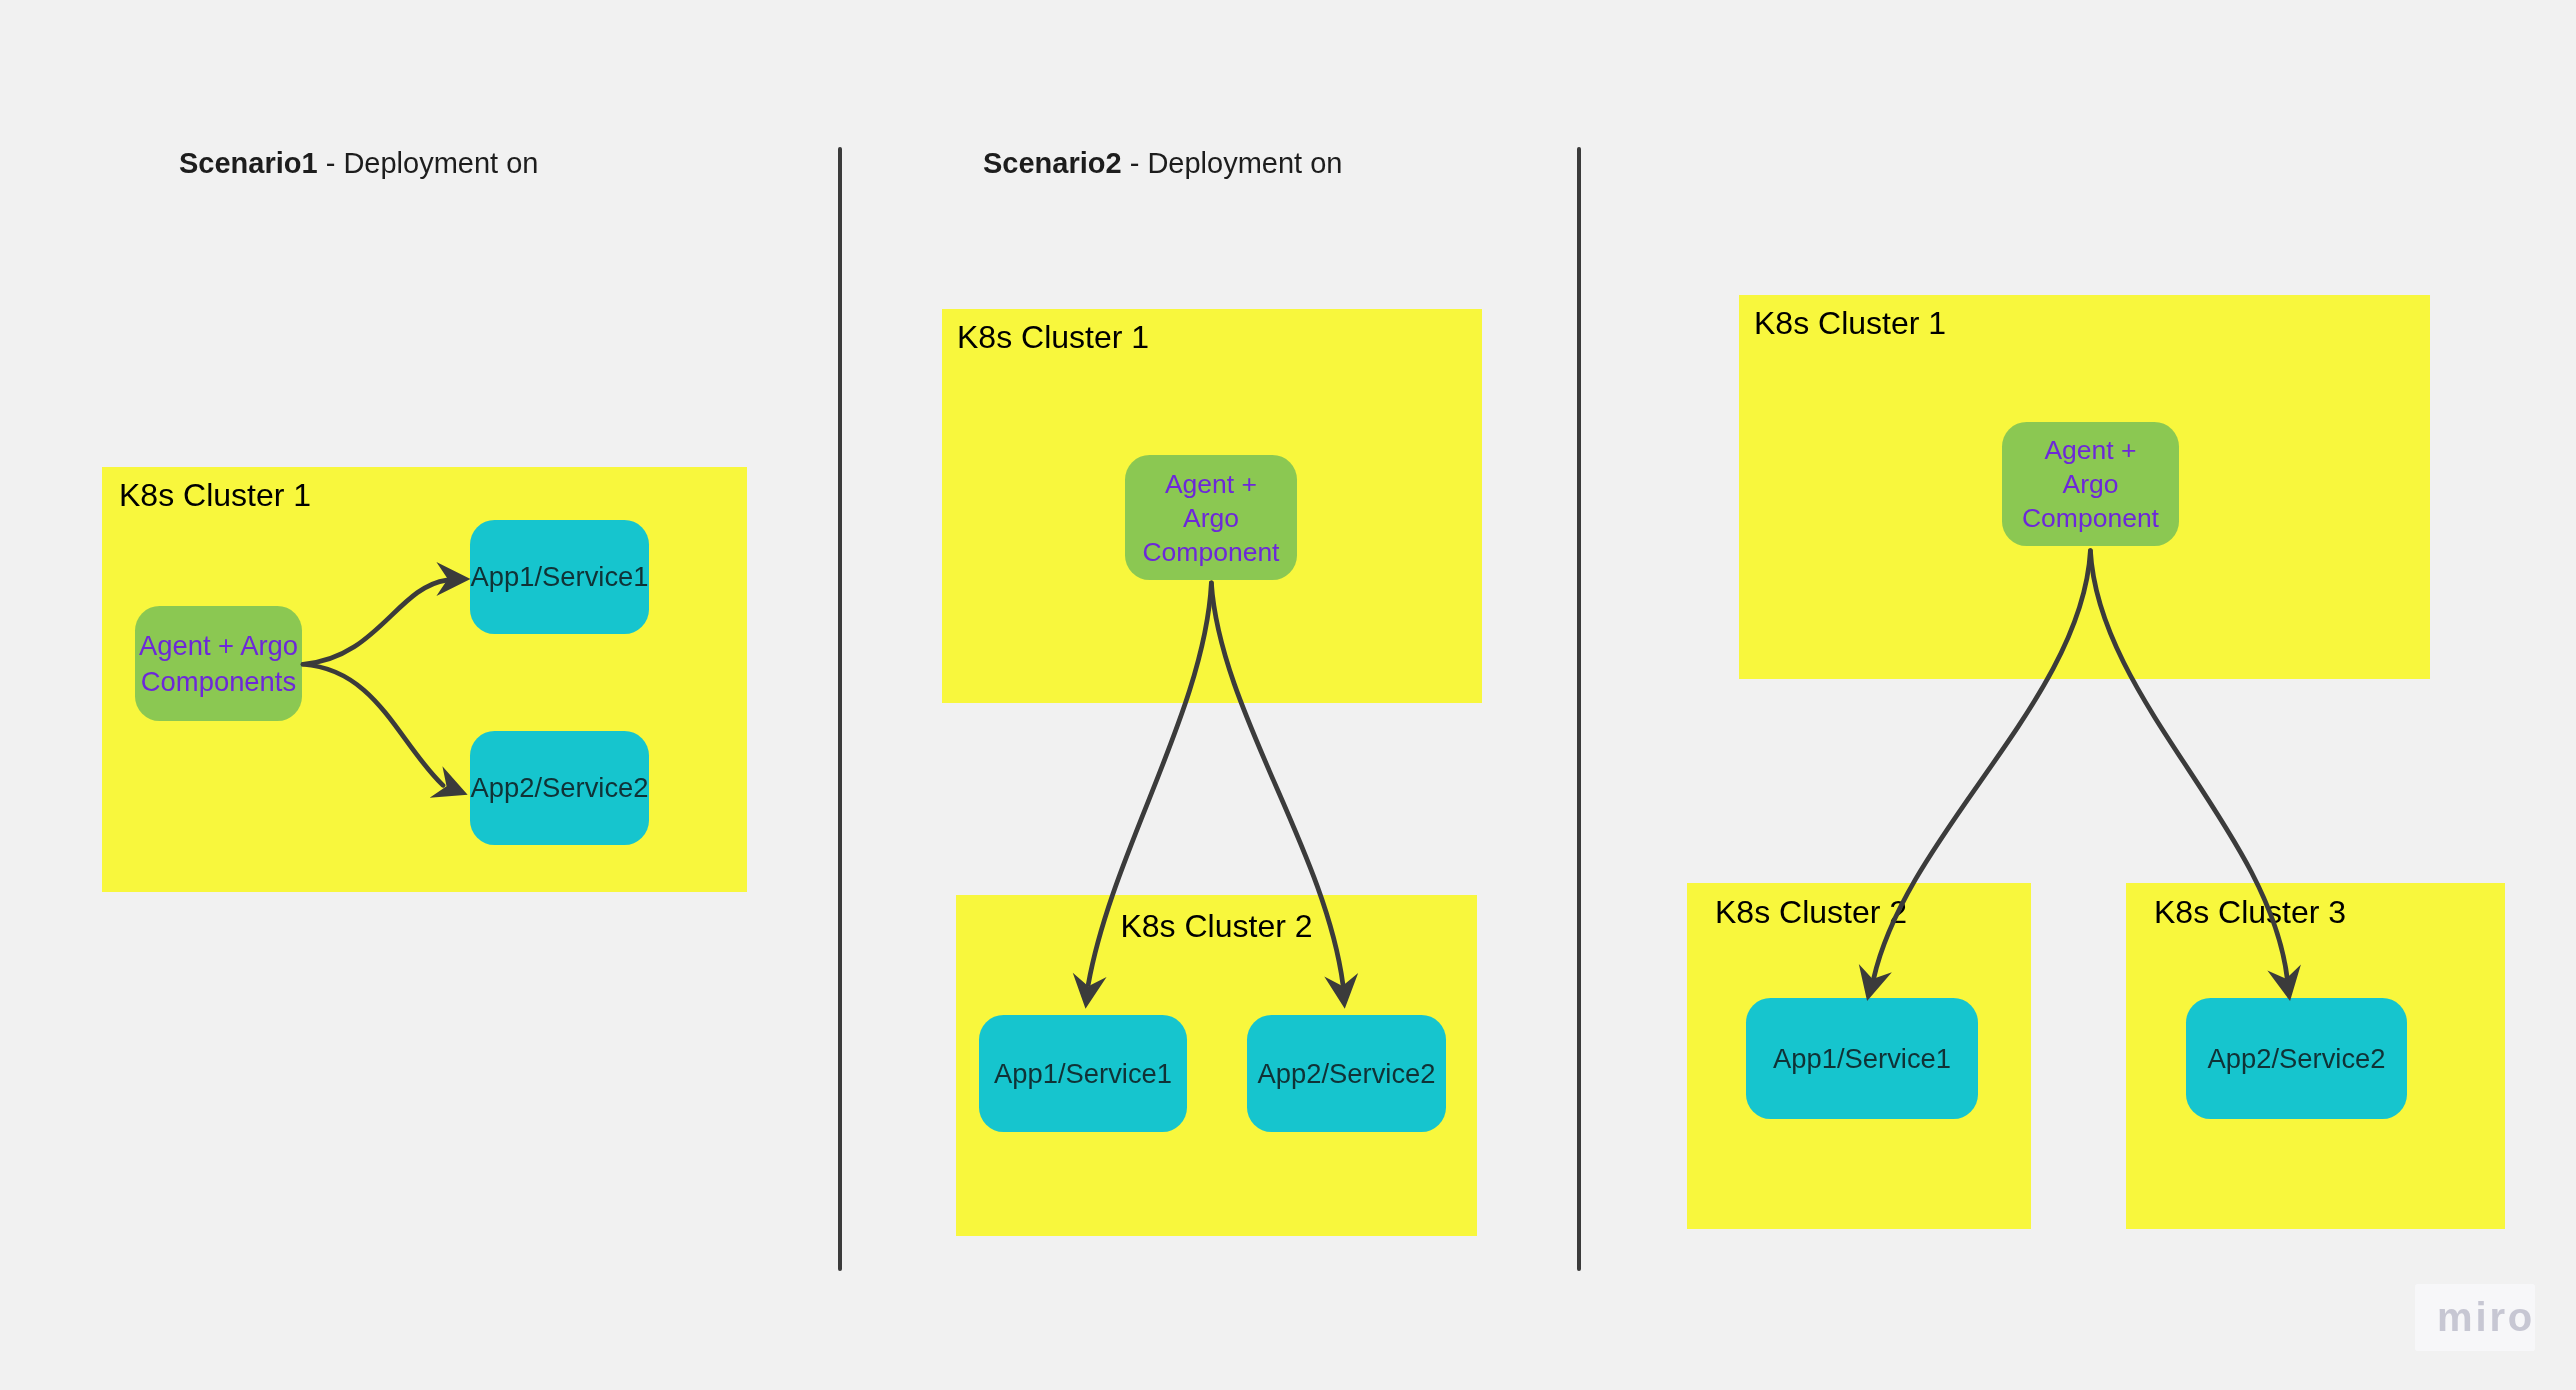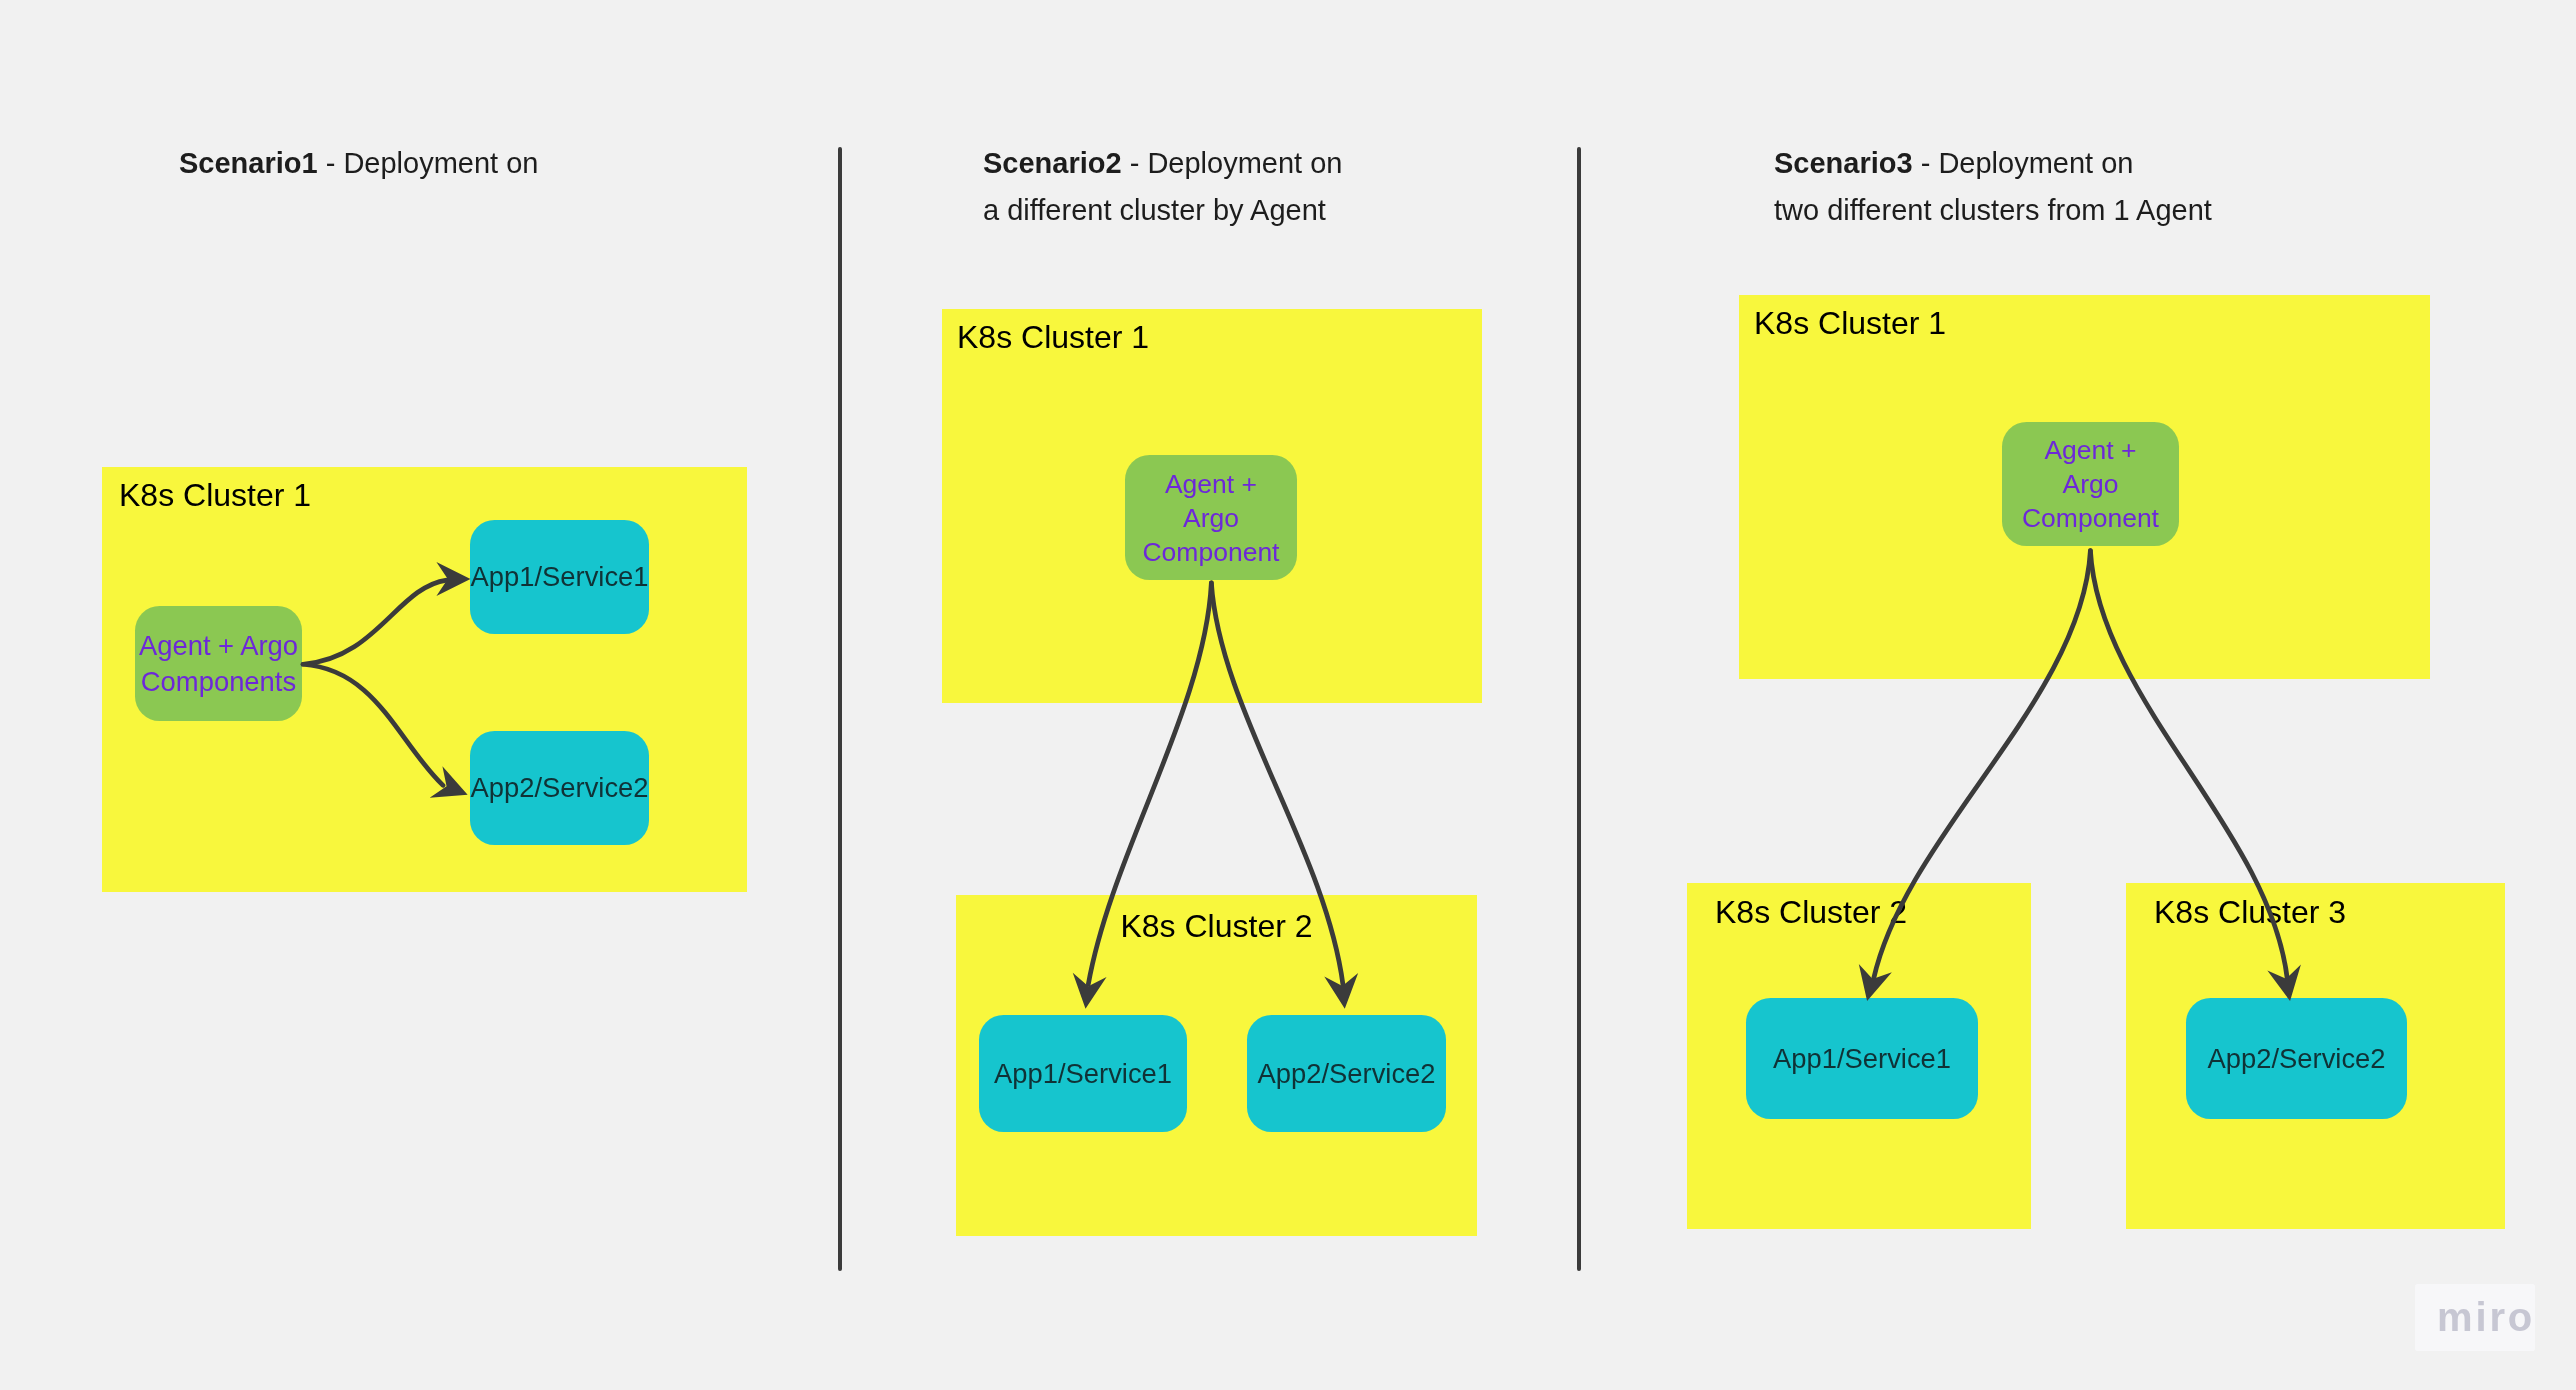--- a/index.html
+++ b/index.html
@@ -79,40 +79,35 @@
   <div class="cluster" style="left:102px;top:467px;width:645px;height:425px;">
     <div class="cluster-label" style="left:17px;top:9.5px;">K8s Cluster 1</div>
   </div>
   <div class="node green" style="left:135px;top:606px;width:167px;height:115px;">Agent + Argo
 Components</div>
   <div class="node cyan" style="left:470px;top:520px;width:179px;height:114px;">App1/Service1</div>
   <div class="node cyan" style="left:470px;top:731px;width:179px;height:114px;">App2/Service2</div>
 
   <div class="title" style="left:983px;top:140px;">
     <div><span class="b">Scenario2</span><span> - Deployment on</span></div>
-    <div>a different cluster by Agent</div>
   </div>
 
   <div class="cluster" style="left:942px;top:309px;width:540px;height:394px;">
     <div class="cluster-label" style="left:15px;top:9.5px;">K8s Cluster 1</div>
   </div>
   <div class="node green" style="left:1125px;top:455px;width:172px;height:125px;line-height:34px;font-size:26.5px;">Agent +
 Argo
 Component</div>
 
   <div class="cluster" style="left:956px;top:895px;width:521px;height:341px;">
     <div class="cluster-label" style="left:0;right:0;top:13.2px;text-align:center;">K8s Cluster 2</div>
   </div>
   <div class="node cyan" style="left:979px;top:1015px;width:208px;height:117px;">App1/Service1</div>
   <div class="node cyan" style="left:1247px;top:1015px;width:199px;height:117px;">App2/Service2</div>
 
-  <div class="title" style="left:1774px;top:140px;">
-    <div><span class="b">Scenario3</span><span> - Deployment on</span></div>
-    <div>two different clusters from 1 Agent</div>
-  </div>
 
   <div class="cluster" style="left:1739px;top:295px;width:691px;height:384px;">
     <div class="cluster-label" style="left:15px;top:9.5px;">K8s Cluster 1</div>
   </div>
   <div class="node green" style="left:2002px;top:422px;width:177px;height:124px;line-height:34px;font-size:26.5px;">Agent +
 Argo
 Component</div>
 
   <div class="cluster" style="left:1687px;top:883px;width:344px;height:346px;">
     <div class="cluster-label" style="left:28px;top:11.4px;">K8s Cluster 2</div>

